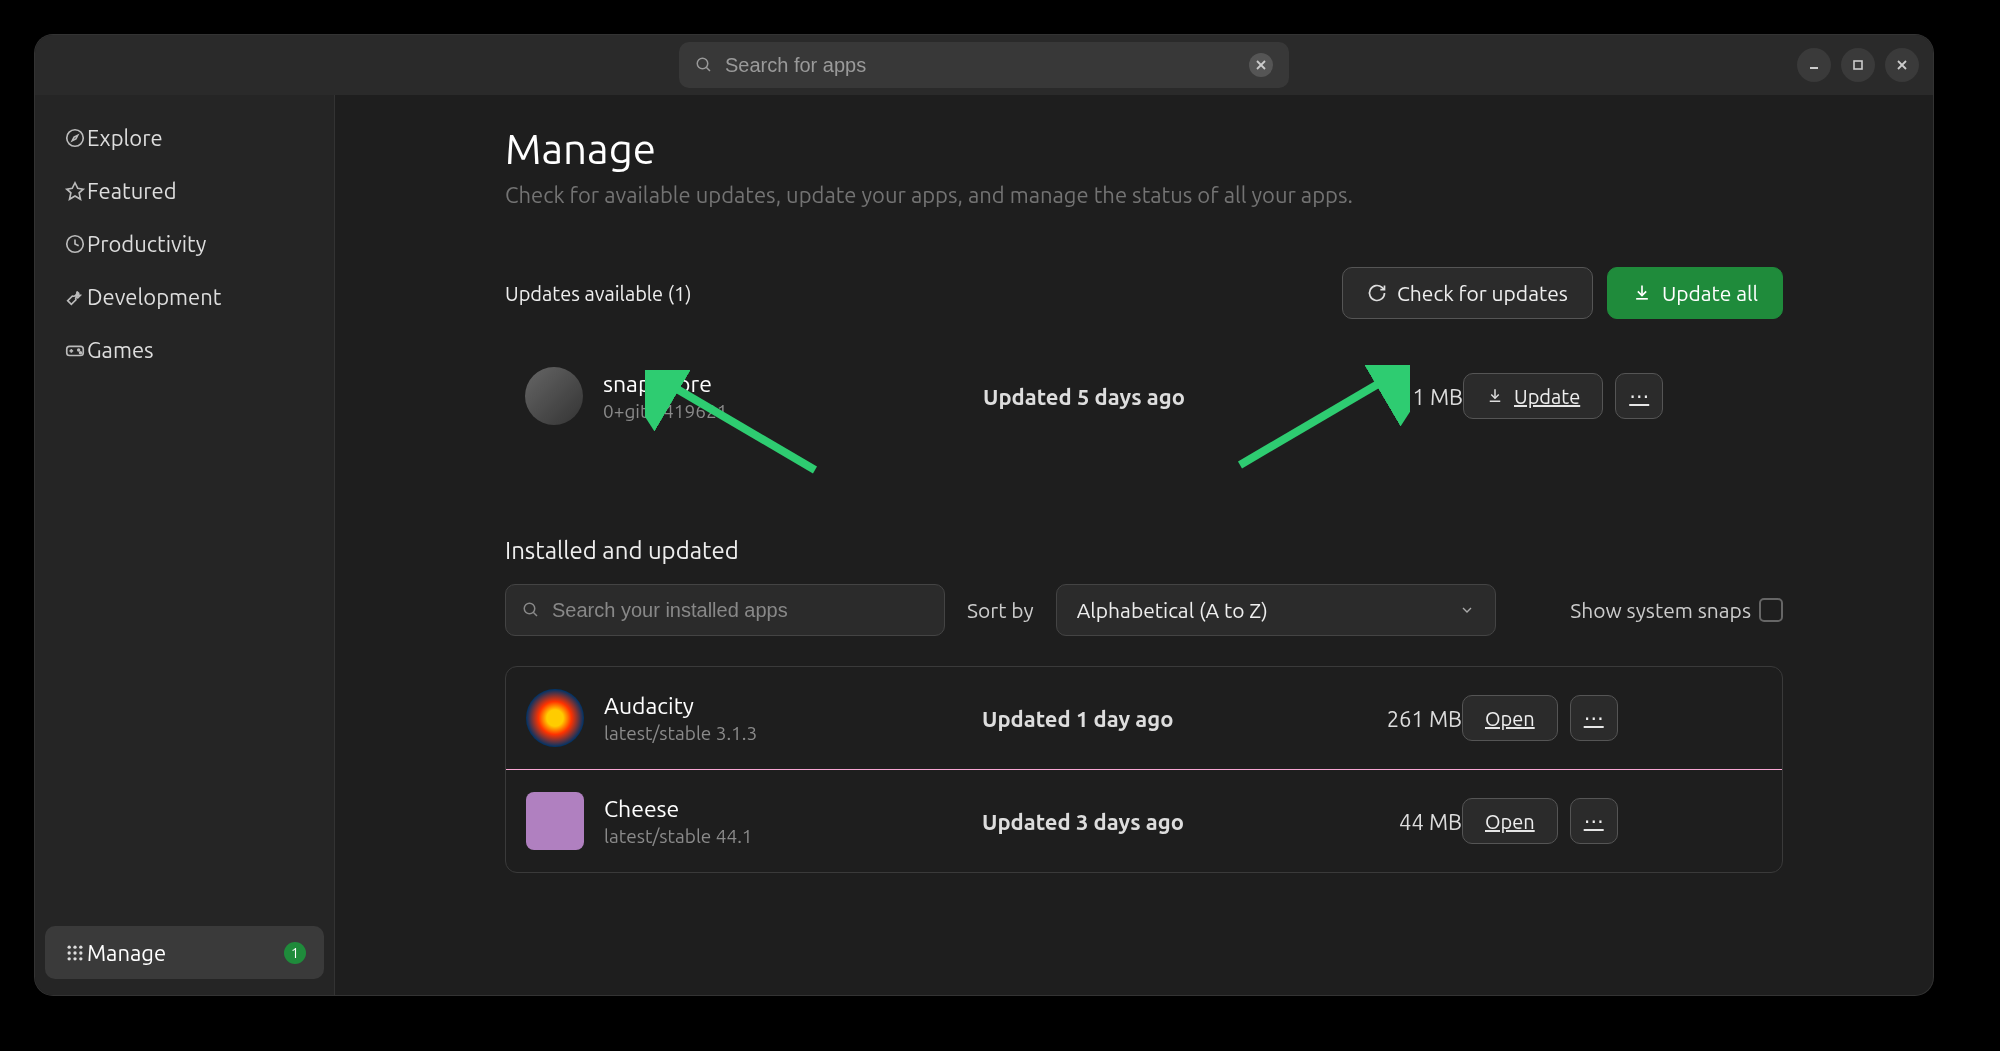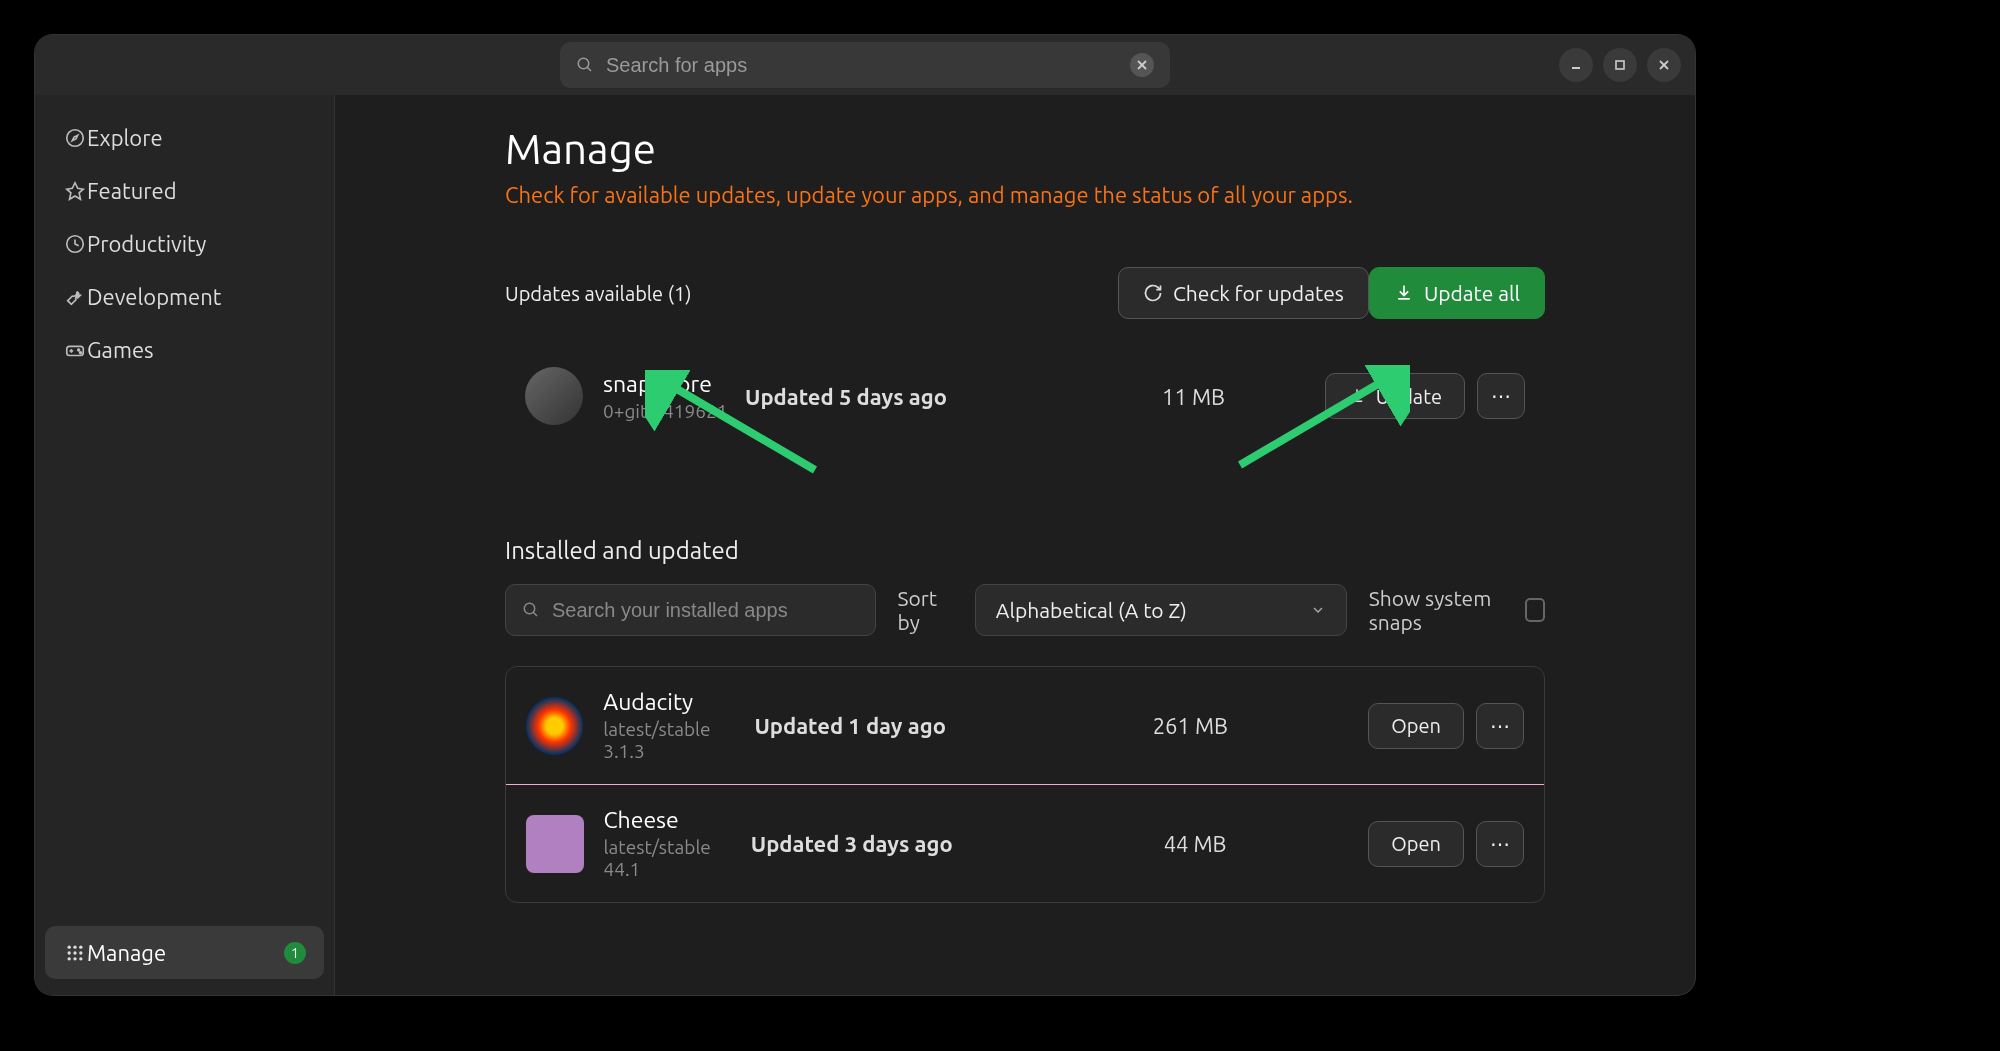--- a/index.html
+++ b/index.html
@@ -5,21 +5,21 @@
   * { box-sizing: border-box; margin: 0; padding: 0; }
   body {
     background: #000;
     font-family: "Ubuntu", "Segoe UI", system-ui, sans-serif;
     color: #e6e6e6;
     width: 2000px;
     height: 1051px;
     padding: 35px;
   }
   .window {
-    width: 1660px;
+    width: 1898px;
     height: 960px;
     background: #1e1e1e;
     border-radius: 18px;
     overflow: hidden;
     display: flex;
     flex-direction: column;
     box-shadow: 0 0 0 1px #333;
   }
   .titlebar {
     height: 60px;
@@ -105,28 +105,28 @@
     width:22px;height:22px;
     display:flex;align-items:center;justify-content:center;
     margin-left:auto;
   }
   .main {
     flex:1;
     overflow:auto;
     padding: 30px 150px 30px 170px;
   }
   h1 { font-size:42px; font-weight:400; color:#fff; margin-bottom:10px;}
-  .subtitle { font-size:22px; color:#f97316; margin-bottom:60px;}
+  .subtitle { font-size:22px; color:#737373; margin-bottom:60px;}
   .section-head {
     display:flex;
     align-items:center;
     margin-bottom:26px;
   }
   .section-head .label { font-size:20px; color:#eee;}
-  .section-head .actions { margin-left:auto; display:flex; align-items:flex-end;}
+  .section-head .actions { margin-left:auto; display:flex; gap:14px;align-items:flex-end;}
   .btn {
     display:flex;align-items:center;gap:10px;
     height:52px;
     padding:0 24px;
     border-radius:10px;
     font-size:21px;
     cursor:pointer;
     border:1px solid #555;
     background:#2b2b2b;
     color:#eee;
@@ -144,21 +144,21 @@
     background:linear-gradient(135deg,#666,#333);
     margin-right:20px;
     display:flex;align-items:center;justify-content:center;
     font-size:28px;
   }
   .app-info { display:flex;flex-direction:column; gap:4px;}
   .app-name { font-size:23px; color:#fff;}
   .app-ver { font-size:19px; color:#8a8a8a;}
   .col-updated { font-size:22px; color:#ddd; margin-left:auto; width:300px;font-weight:bold;}
   .col-size { font-size:22px; color:#ddd; width:180px; text-align:right;}
-  .col-actions { width:300px; display:flex; justify-content:flex-end; gap:12px;}
+  .col-actions { width:300px; display:flex; gap:12px;text-decoration:underline;}
   .installed-section { margin-top:90px;}
   .installed-label { font-size:24px; color:#eee; margin-bottom:20px;}
   .filter-row { display:flex; align-items:center; gap:22px; margin-bottom:30px;}
   .filter-search {
     width:440px;height:52px;background:#2b2b2b;border:1px solid #444;border-radius:10px;
     display:flex;align-items:center;padding:0 16px;gap:12px;
   }
   .filter-search input { flex:1;background:transparent;border:none;outline:none;color:#ccc;font-size:20px;}
   .filter-search input::placeholder{color:#888;}
   .sort-label{font-size:21px;color:#ccc;}

